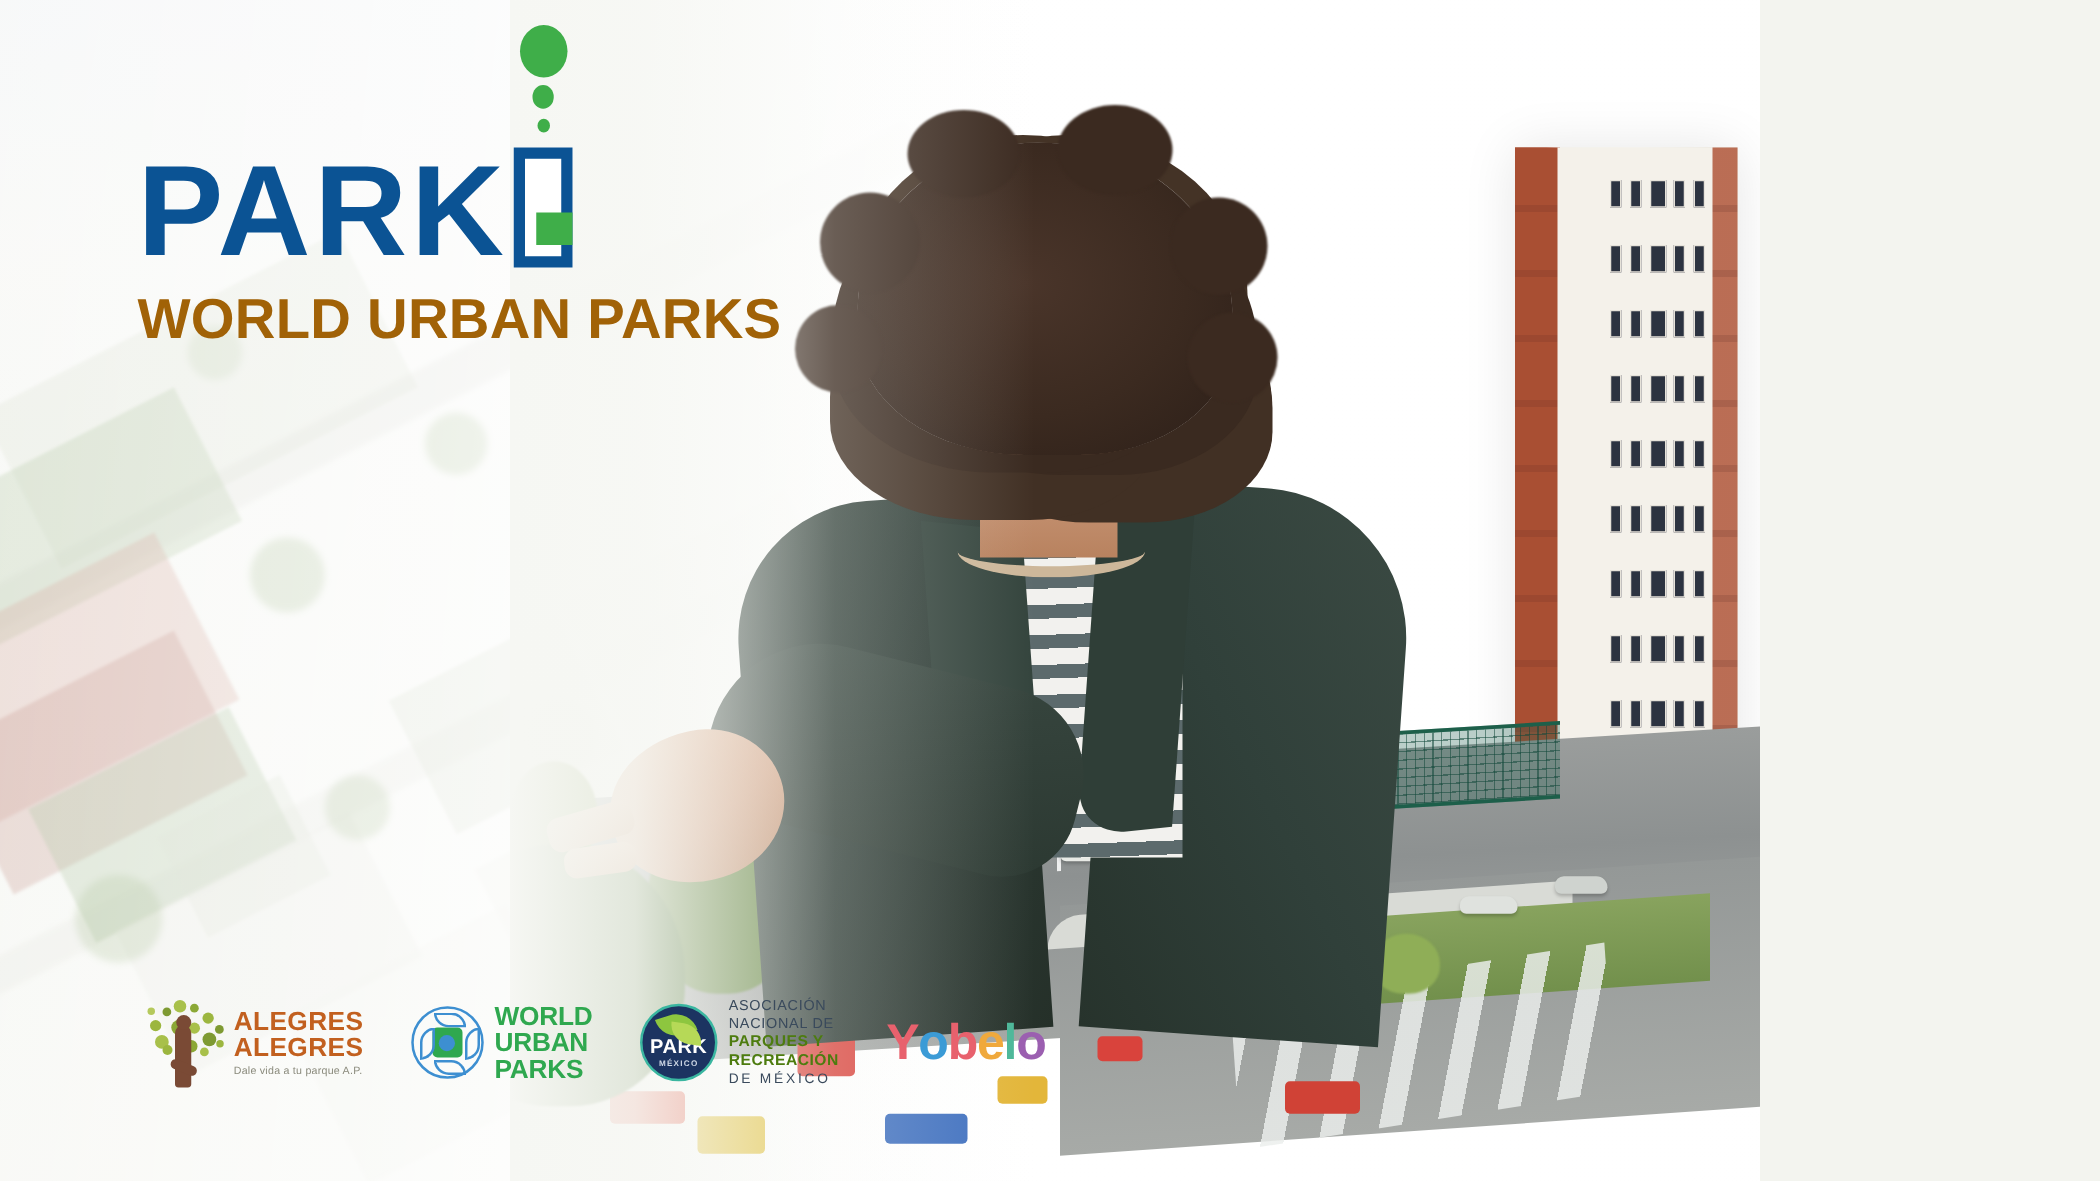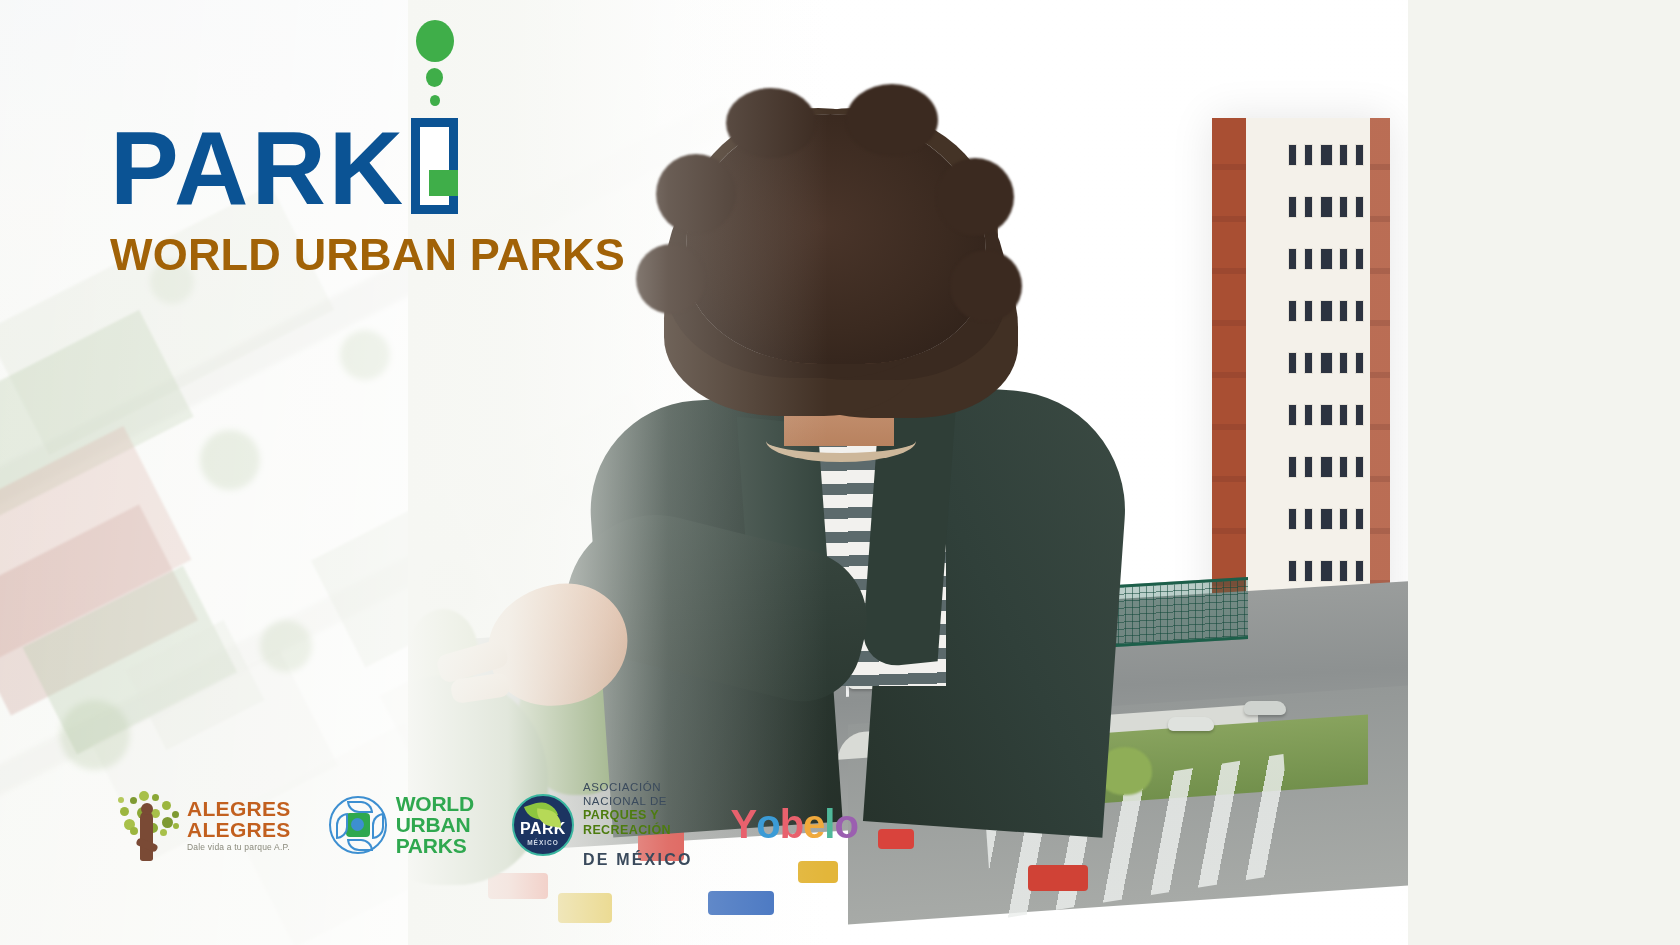--- a/index.html
+++ b/index.html
@@ -345,21 +345,21 @@
   .anpr-leaf {
     position:absolute; width:30px; height:18px;
     background:#8DC63F; border-radius:0 18px 0 18px;
   }
   .anpr-leaf.b { background:#B6D957; width:26px; height:16px; }
   .anpr-name { color:#fff; font-weight:800; font-size:16px; letter-spacing:.4px; }
   .anpr-mx   { color:#cfd8e6; font-weight:700; font-size:6.5px; letter-spacing:1px; margin-top:1px;}
   .anpr-text { display:flex; flex-direction:column; line-height:1.22; }
   .anpr-text .thin { color:#3a4a5c; font-weight:400; font-size:11.5px; letter-spacing:.6px; }
   .anpr-text .bold { color:#4d7c0f; font-weight:800; font-size:12.5px; letter-spacing:.4px; }
-  .anpr-text .sp   { color:#3a4a5c; font-weight:700; font-size:16px; letter-spacing:2.2px;margin-top:12px; }
+  .anpr-text .sp   { color:#3a4a5c; font-weight:400; font-size:11px; letter-spacing:2.2px; }
 
   
   .yobelo { font-weight:800; font-size:40px; letter-spacing:-1px; }
   .yobelo span { display:inline-block; }
 </style>
 </head>
 <body>
 
 <div id="banner">
 

